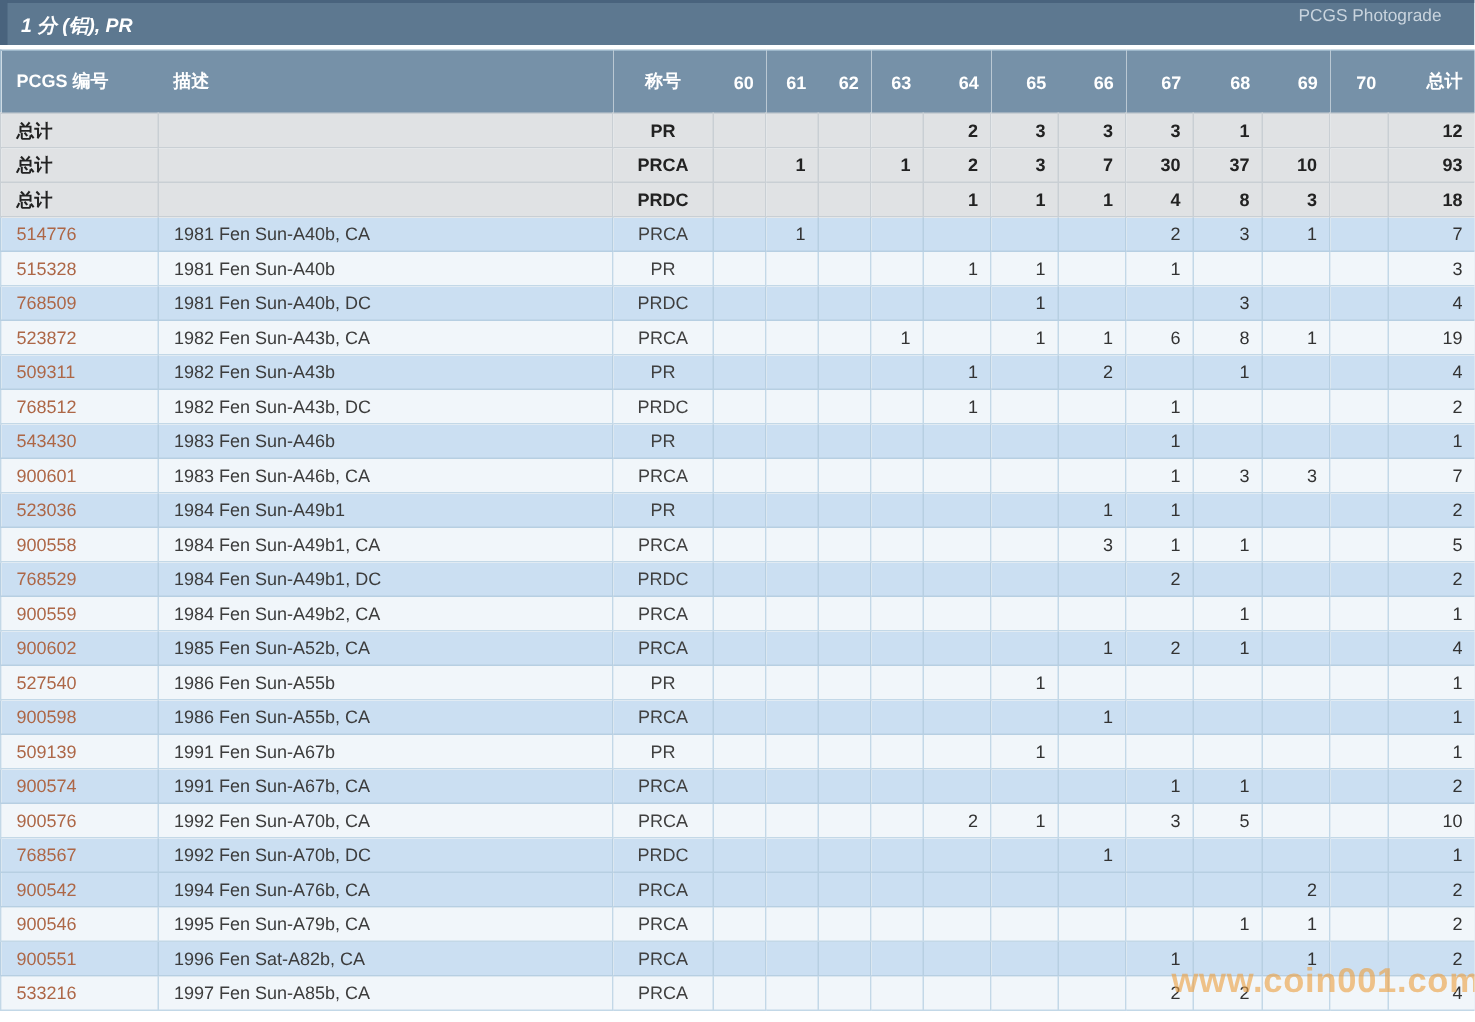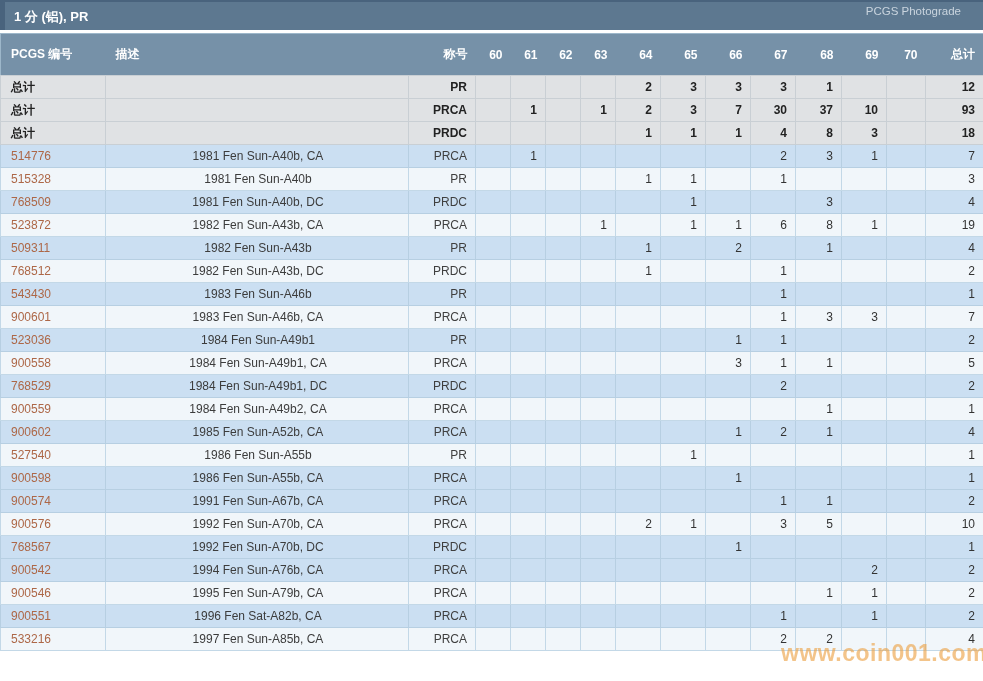--- a/index.html
+++ b/index.html
@@ -7,46 +7,46 @@
   body {
     width:983px; height:681px; overflow:hidden; position:relative;
     font-family:"Liberation Sans", sans-serif;
   }
   .title-bar {
     height:30px; background:#5d7890;
     border-top:2px solid #49637d; border-left:5px solid #49637d;
     display:flex; justify-content:space-between; align-items:flex-start;
     padding:0 22px 0 9px; margin-bottom:3px;
   }
-  .title-bar .title { color:#ffffff; font-weight:bold; font-size:13px; line-height:29px; }
+  .title-bar .title { color:#ffffff; font-weight:bold; font-size:13px; line-height:29px;font-style:italic; }
   .title-bar .brand { color:#c9d4de; font-size:11.5px; line-height:11px; padding-top:4px;text-align:center; }
 
   table.pop {
     width:983px; table-layout:fixed; border-collapse:collapse;
     font-size:12px; border:1px solid #9db7ca;
   }
   thead th {
     background:#7691a8; color:#fff; font-weight:bold;
     height:21px; padding:12px 8px; white-space:nowrap; overflow:hidden;
   }
   td { height:23px; padding:0 8px; white-space:nowrap; overflow:hidden; }
 
   tr.summary td {
     background:#e0e2e4; border:1px solid #c9cfd4;
     font-weight:bold; color:#222;
   }
   tr.blue td  { background:#cbdff2; border:1px solid #b7cfe2; }
   tr.white td { background:#f1f6fa; border:1px solid #c3d8e7; }
 
   .left   { text-align:left;  padding-left:10px; }
-  .center { text-align:right; }
+  .center { text-align:center; }
   .num    { text-align:right; padding-right:8px; }
 
   td.id    { color:#ad6747; cursor:pointer; }
-  td.desc  { color:#3c3c3c;text-align:center; }
+  td.desc  { color:#3c3c3c; }
   td.desig { color:#3f3f3f; }
   td.count, td.total { color:#333; }
 
   .watermark {
     position:absolute; left:781px; top:640px;
     font-size:23px; font-weight:bold; letter-spacing:0.5px;
     color:rgba(235,160,66,0.62); pointer-events:none; z-index:5;
     font-family:"Liberation Sans", sans-serif;
   }
 </style>
@@ -397,20 +397,37 @@
         <td class="num count"></td>
         <td class="num count"></td>
         <td class="num count"></td>
         <td class="num count">1</td>
         <td class="num count"></td>
         <td class="num count"></td>
         <td class="num count"></td>
         <td class="num count"></td>
         <td class="num total">1</td>
       </tr>
+      <tr class="white">
+        <td class="left id">509139</td>
+        <td class="left desc">1991 Fen Sun-A67b</td>
+        <td class="center desig">PR</td>
+        <td class="num count"></td>
+        <td class="num count"></td>
+        <td class="num count"></td>
+        <td class="num count"></td>
+        <td class="num count"></td>
+        <td class="num count">1</td>
+        <td class="num count"></td>
+        <td class="num count"></td>
+        <td class="num count"></td>
+        <td class="num count"></td>
+        <td class="num count"></td>
+        <td class="num total">1</td>
+      </tr>
       <tr class="blue">
         <td class="left id">900574</td>
         <td class="left desc">1991 Fen Sun-A67b, CA</td>
         <td class="center desig">PRCA</td>
         <td class="num count"></td>
         <td class="num count"></td>
         <td class="num count"></td>
         <td class="num count"></td>
         <td class="num count"></td>
         <td class="num count"></td>

